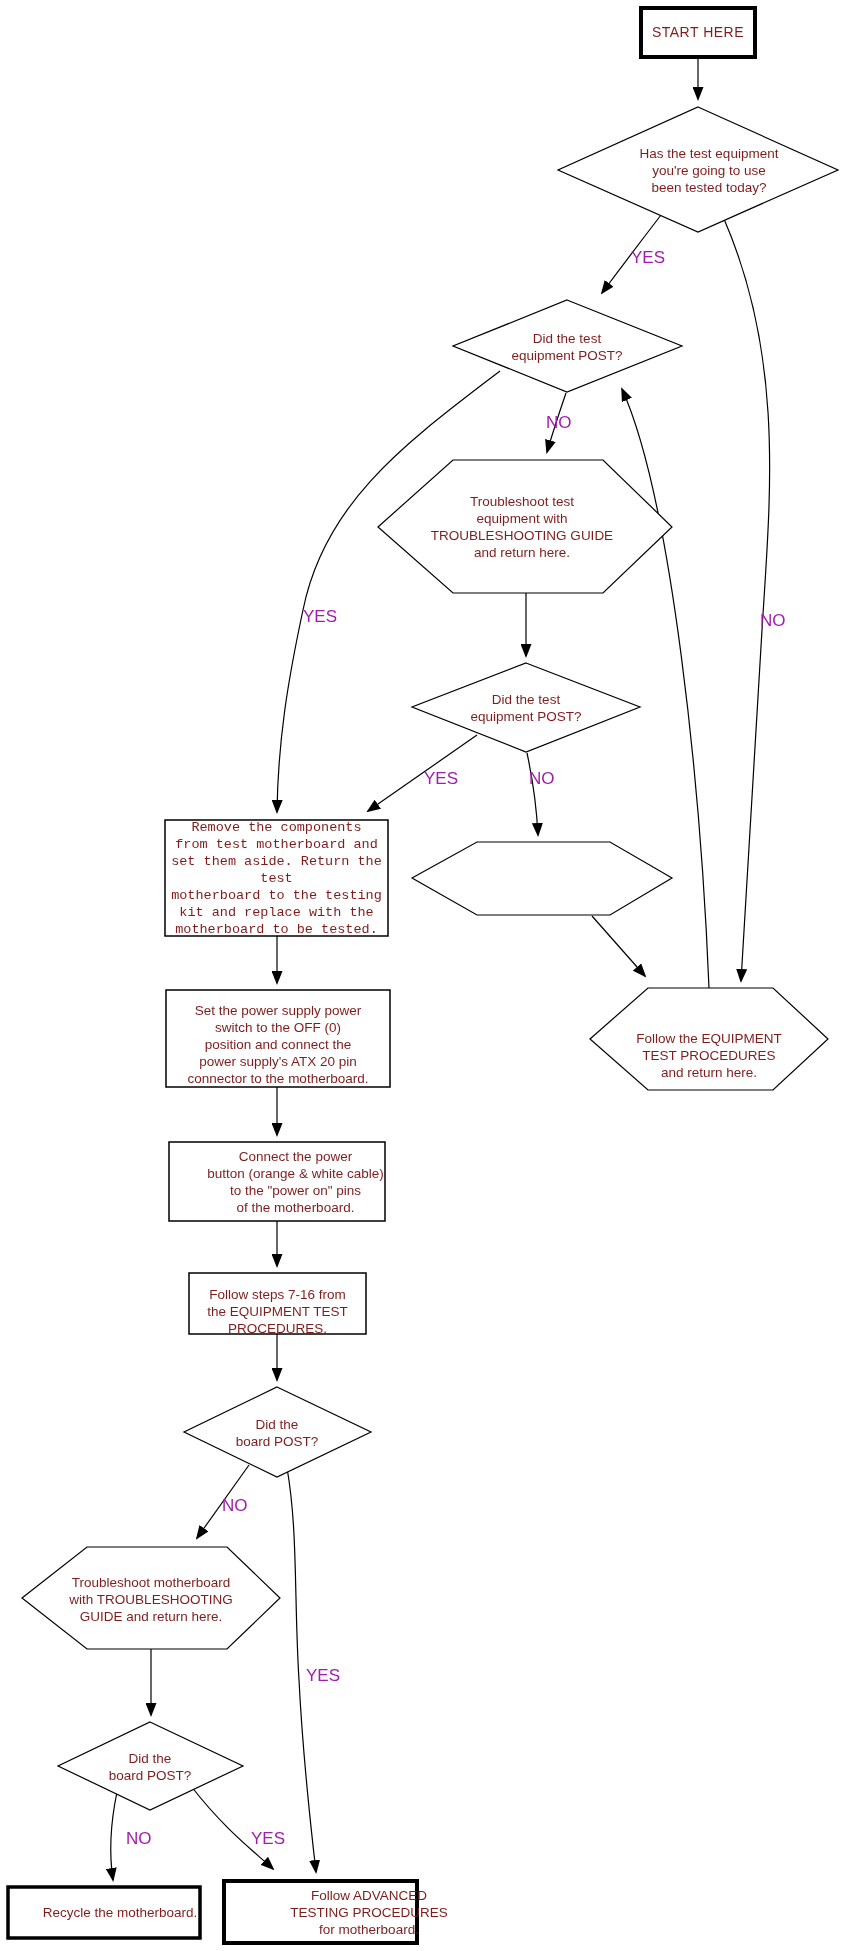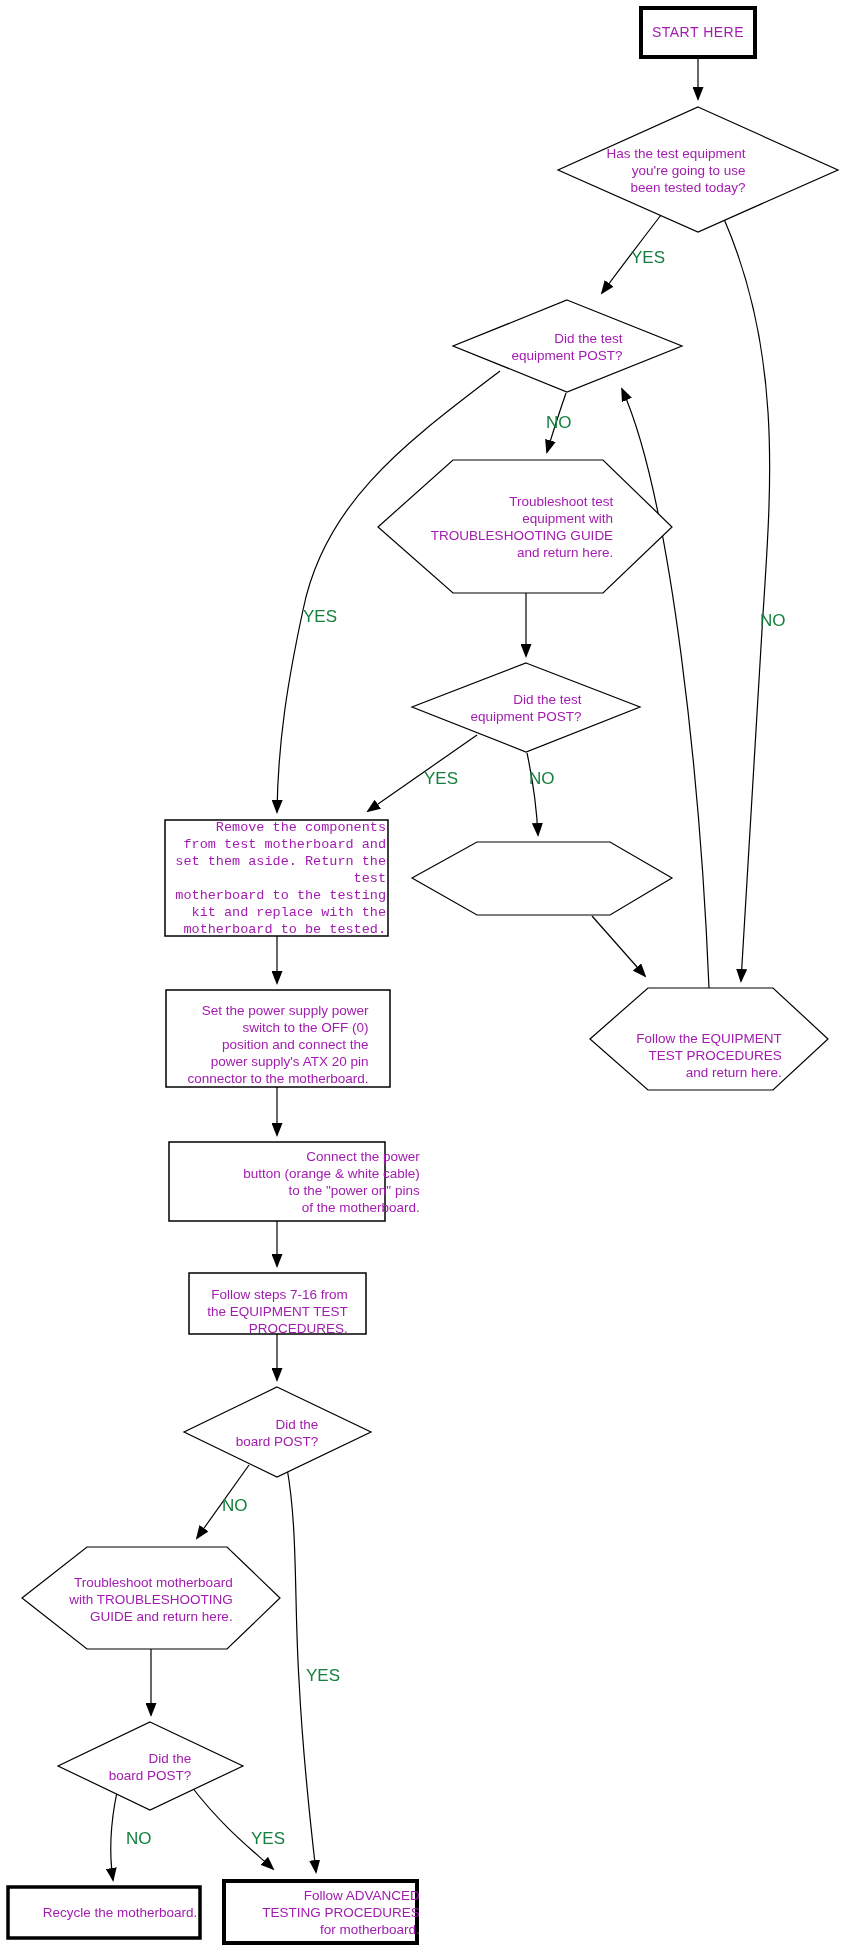--- a/index.html
+++ b/index.html
@@ -19,35 +19,35 @@
   #shapes {
     position: absolute;
     left: 0;
     top: 0;
   }
   .node-label {
     position: absolute;
     display: flex;
     align-items: center;
     justify-content: center;
-    text-align: right;
+    text-align: center;
     white-space: pre-line;
     font-size: 13.5px;
     line-height: 17px;
-    color: #a21caf;
+    color: #7f1d1d;
   }
   .start-label {
     font-size: 14px;
     letter-spacing: 0.5px;
   }
   .edge-label {
     position: absolute;
     font-size: 17px;
     line-height: 19px;
-    color: #15803d;
+    color: #a21caf;
     white-space: nowrap;
   }
 </style>
 </head>
 <body>
 
 <div id="canvas">
 
   <svg id="shapes" width="846" height="1951" viewBox="0 0 846 1951">
     <defs>
@@ -93,21 +93,21 @@
       <polygon points="22,1598 87,1547 227,1547 280,1598 227,1649 87,1649" stroke-width="1.2"></polygon>
       <polygon points="150,1722 243,1766 150,1810 58,1766" stroke-width="1.2"></polygon>
       <rect x="8" y="1887" width="192" height="51" stroke-width="3.5"></rect>
       <rect x="224" y="1881" width="193" height="62" stroke-width="4"></rect>
       <polygon points="590,1039 648,988 773,988 828,1039 773,1090 648,1090" stroke-width="1.2"></polygon>
     </g>
   </svg>
 
   <div class="node-label start-label" style="left:641px; top:8px; width:114px; height:49px;">START HERE</div>
 
-  <div class="node-label" style="left:545px; top:141px; width:262px; height:58px;">Has the test equipment
+  <div class="node-label" style="left:578px; top:141px; width:262px; height:58px;">Has the test equipment
 you're going to use
 been tested today?</div>
 
   <div class="node-label" style="left:457px; top:328px; width:220px; height:38px;">Did the test
 equipment POST?</div>
 
   <div class="node-label" style="left:386px; top:491px; width:272px; height:72px;">Troubleshoot test
 equipment with
 TROUBLESHOOTING GUIDE
 and return here.</div>
@@ -122,42 +122,42 @@
 motherboard to the testing
 kit and replace with the
 motherboard to be tested.</div>
 
   <div class="node-label" style="left:168px; top:992px; width:220px; height:105px;">Set the power supply power
 switch to the OFF (0)
 position and connect the
 power supply's ATX 20 pin
 connector to the motherboard.</div>
 
-  <div class="node-label" style="left:171px; top:1144px; width:249px; height:75px;margin-left:36px;">Connect the power
+  <div class="node-label" style="left:171px; top:1144px; width:249px; height:75px;">Connect the power
 button (orange &amp; white cable)
 to the "power on" pins
 of the motherboard.</div>
 
   <div class="node-label" style="left:191px; top:1275px; width:173px; height:72px;">Follow steps 7-16 from
 the EQUIPMENT TEST
 PROCEDURES.</div>
 
   <div class="node-label" style="left:187px; top:1414px; width:180px; height:38px;">Did the
 board POST?</div>
 
   <div class="node-label" style="left:32px; top:1572px; width:238px; height:55px;">Troubleshoot motherboard
 with TROUBLESHOOTING
 GUIDE and return here.</div>
 
   <div class="node-label" style="left:60px; top:1748px; width:180px; height:38px;">Did the
 board POST?</div>
 
   <div class="node-label" style="left:10px; top:1889px; width:188px; height:47px;padding-left:16px;">Recycle the motherboard.</div>
 
-  <div class="node-label" style="left:210px; top:1883px; width:206px; height:58px;padding-left:28px;">Follow ADVANCED
+  <div class="node-label" style="left:238px; top:1883px; width:206px; height:58px;padding-left:28px;">Follow ADVANCED
 TESTING PROCEDURES
 for motherboard.</div>
 
   <div class="node-label" style="left:600px; top:1012px; width:218px; height:55px;margin-top:16px;">Follow the EQUIPMENT
 TEST PROCEDURES
 and return here.</div>
 
   <div class="edge-label" style="left:631px; top:248px;">YES</div>
   <div class="edge-label" style="left:760px; top:611px;">NO</div>
   <div class="edge-label" style="left:303px; top:607px;">YES</div>

